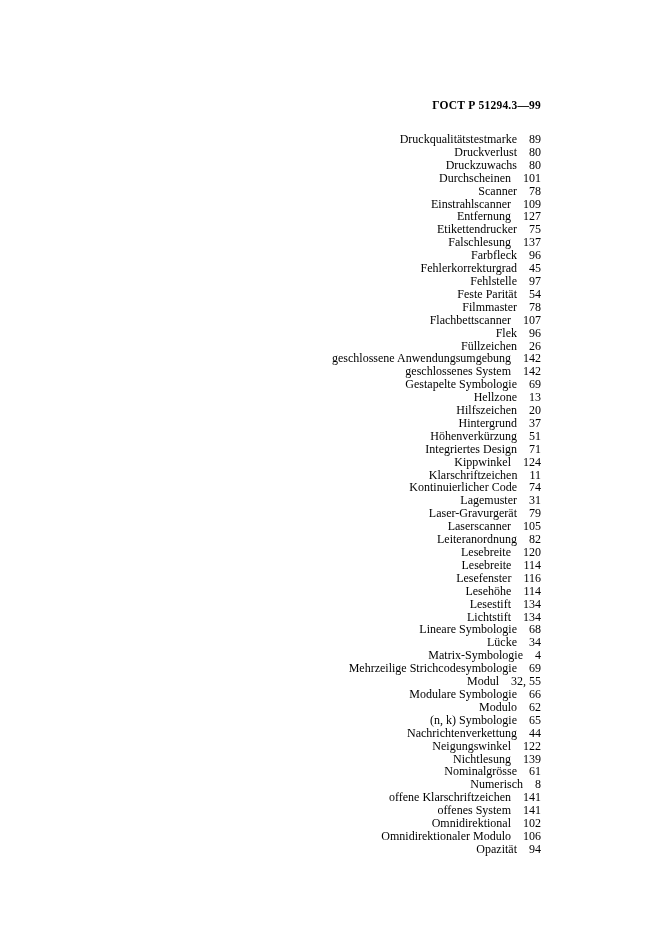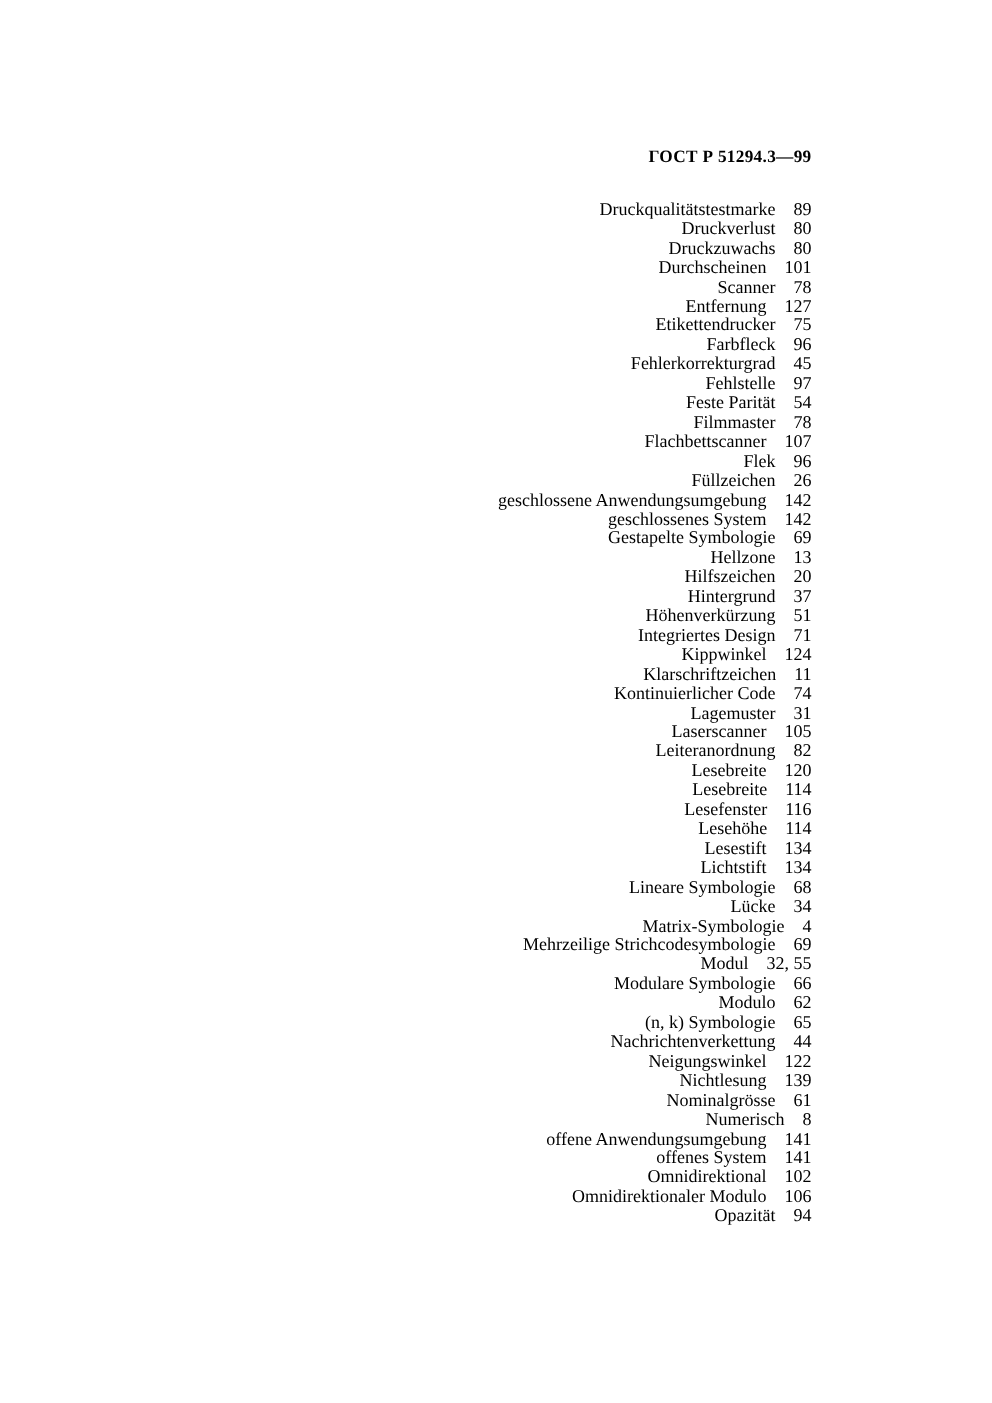--- a/index.html
+++ b/index.html
@@ -72,28 +72,36 @@
       </div>
       <div class="index-row">
         <span class="term">Durchscheinen</span>
         <span class="page-num">101</span>
       </div>
       <div class="index-row">
         <span class="term">Scanner</span>
         <span class="page-num">78</span>
       </div>
       <div class="index-row">
+        <span class="term">Einstrahlscanner</span>
+        <span class="page-num">109</span>
+      </div>
+      <div class="index-row">
         <span class="term">Entfernung</span>
         <span class="page-num">127</span>
       </div>
       <div class="index-row">
         <span class="term">Etikettendrucker</span>
         <span class="page-num">75</span>
       </div>
       <div class="index-row">
+        <span class="term">Falschlesung</span>
+        <span class="page-num">137</span>
+      </div>
+      <div class="index-row">
         <span class="term">Farbfleck</span>
         <span class="page-num">96</span>
       </div>
       <div class="index-row">
         <span class="term">Fehlerkorrekturgrad</span>
         <span class="page-num">45</span>
       </div>
       <div class="index-row">
         <span class="term">Fehlstelle</span>
         <span class="page-num">97</span>
@@ -160,20 +168,24 @@
       </div>
       <div class="index-row">
         <span class="term">Kontinuierlicher Code</span>
         <span class="page-num">74</span>
       </div>
       <div class="index-row">
         <span class="term">Lagemuster</span>
         <span class="page-num">31</span>
       </div>
       <div class="index-row">
+        <span class="term">Laser-Gravurgerät</span>
+        <span class="page-num">79</span>
+      </div>
+      <div class="index-row">
         <span class="term">Laserscanner</span>
         <span class="page-num">105</span>
       </div>
       <div class="index-row">
         <span class="term">Leiteranordnung</span>
         <span class="page-num">82</span>
       </div>
       <div class="index-row">
         <span class="term">Lesebreite</span>
         <span class="page-num">120</span>
@@ -244,21 +256,21 @@
       </div>
       <div class="index-row">
         <span class="term">Nominalgrösse</span>
         <span class="page-num">61</span>
       </div>
       <div class="index-row">
         <span class="term">Numerisch</span>
         <span class="page-num">8</span>
       </div>
       <div class="index-row">
-        <span class="term">offene Anwendungsumgebung</span>
+        <span class="term">offene Klarschriftzeichen</span>
         <span class="page-num">141</span>
       </div>
       <div class="index-row">
         <span class="term">offenes System</span>
         <span class="page-num">141</span>
       </div>
       <div class="index-row">
         <span class="term">Omnidirektional</span>
         <span class="page-num">102</span>
       </div>

